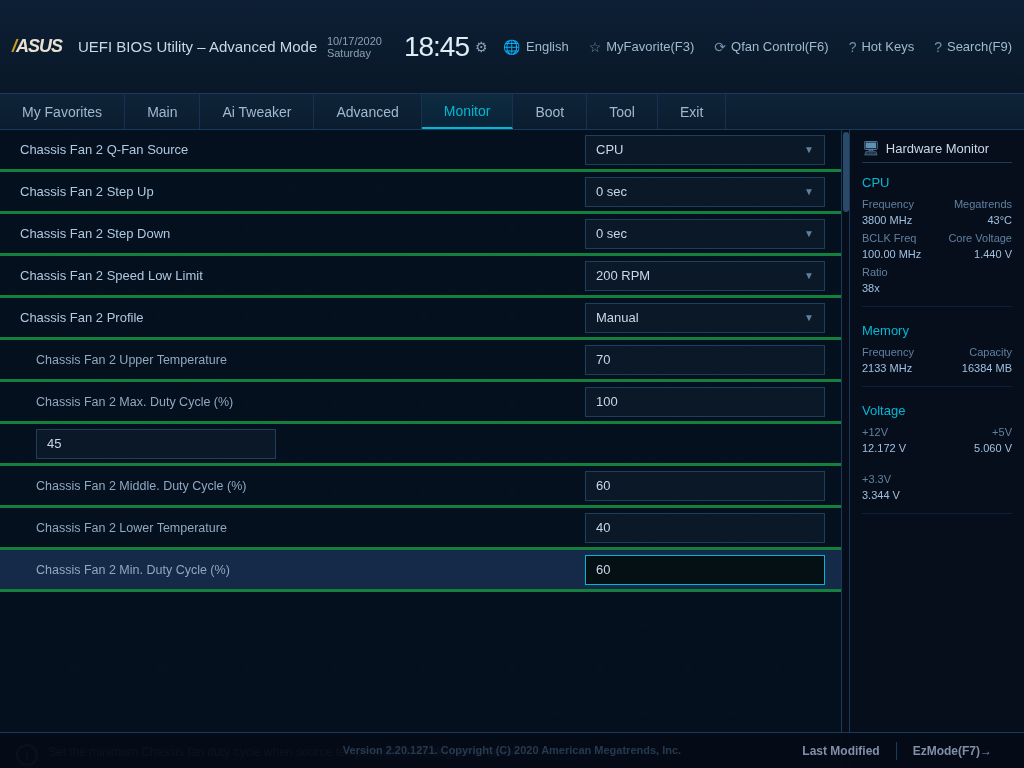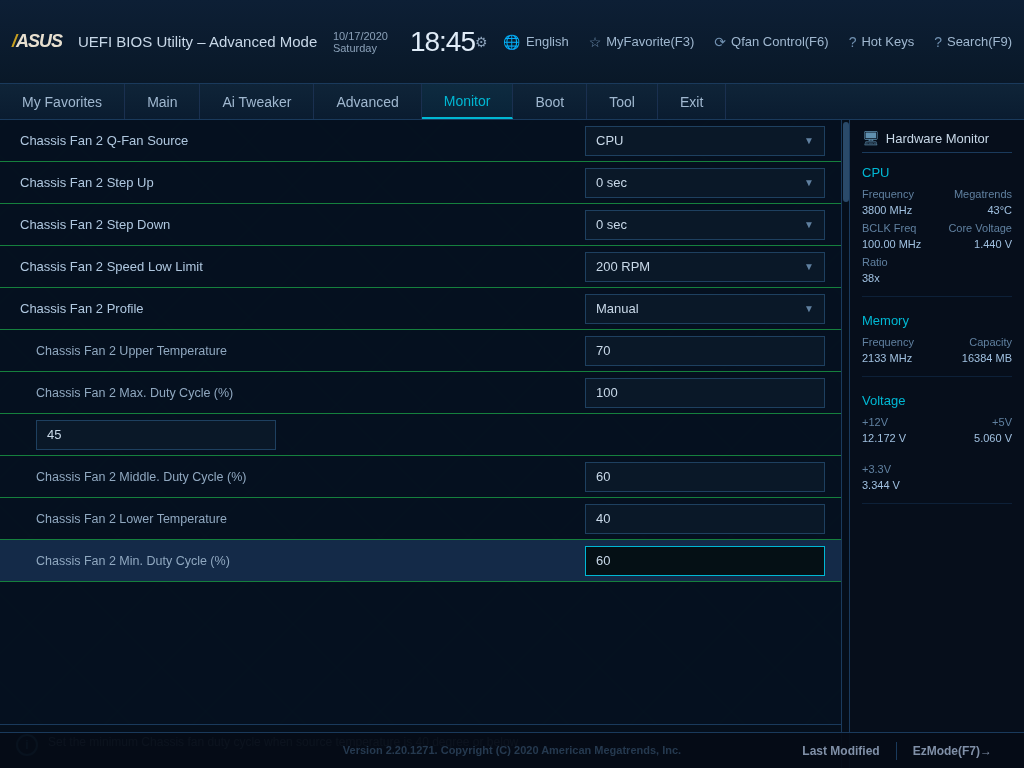--- a/index.html
+++ b/index.html
@@ -32,21 +32,21 @@
           transparent 60px,
           rgba(0,60,100,0.06) 60px,
           rgba(0,60,100,0.06) 62px
         );
       pointer-events: none;
       z-index: 0;
     }
 
     .header {
       background: linear-gradient(180deg, #0d1f35 0%, #091828 100%);
-      height: 84px;
+      height: 94px;
       display: flex;
       align-items: center;
       padding: 0 12px;
       position: relative;
       z-index: 10;
       border-bottom: 1px solid #1a3a5c;
     }
 
     .logo-area {
       display: flex;
@@ -81,20 +81,21 @@
     }
 
     .date-text {
       font-size: 11px;
       color: #8aa0b8;
     }
 
     .time-area {
       display: flex;
       align-items: center;
+      gap: 6px;
     }
 
     .time-text {
       font-size: 28px;
       font-weight: 300;
       color: #e0ecf8;
       letter-spacing: -1px;
     }
 
     .gear-icon {
@@ -172,21 +173,21 @@
 
     .settings-list {
       flex: 1;
       overflow: hidden;
     }
 
     .setting-row {
       display: flex;
       align-items: center;
       height: 42px;
-      border-bottom: 1px solid #15803d;
+      border-bottom: 3px solid #15803d;
       padding: 0 16px 0 20px;
     }
 
     .setting-row.selected {
       background: rgba(30,60,100,0.6);
     }
 
     .setting-row.sub-item {
       padding-left: 36px;
     }

